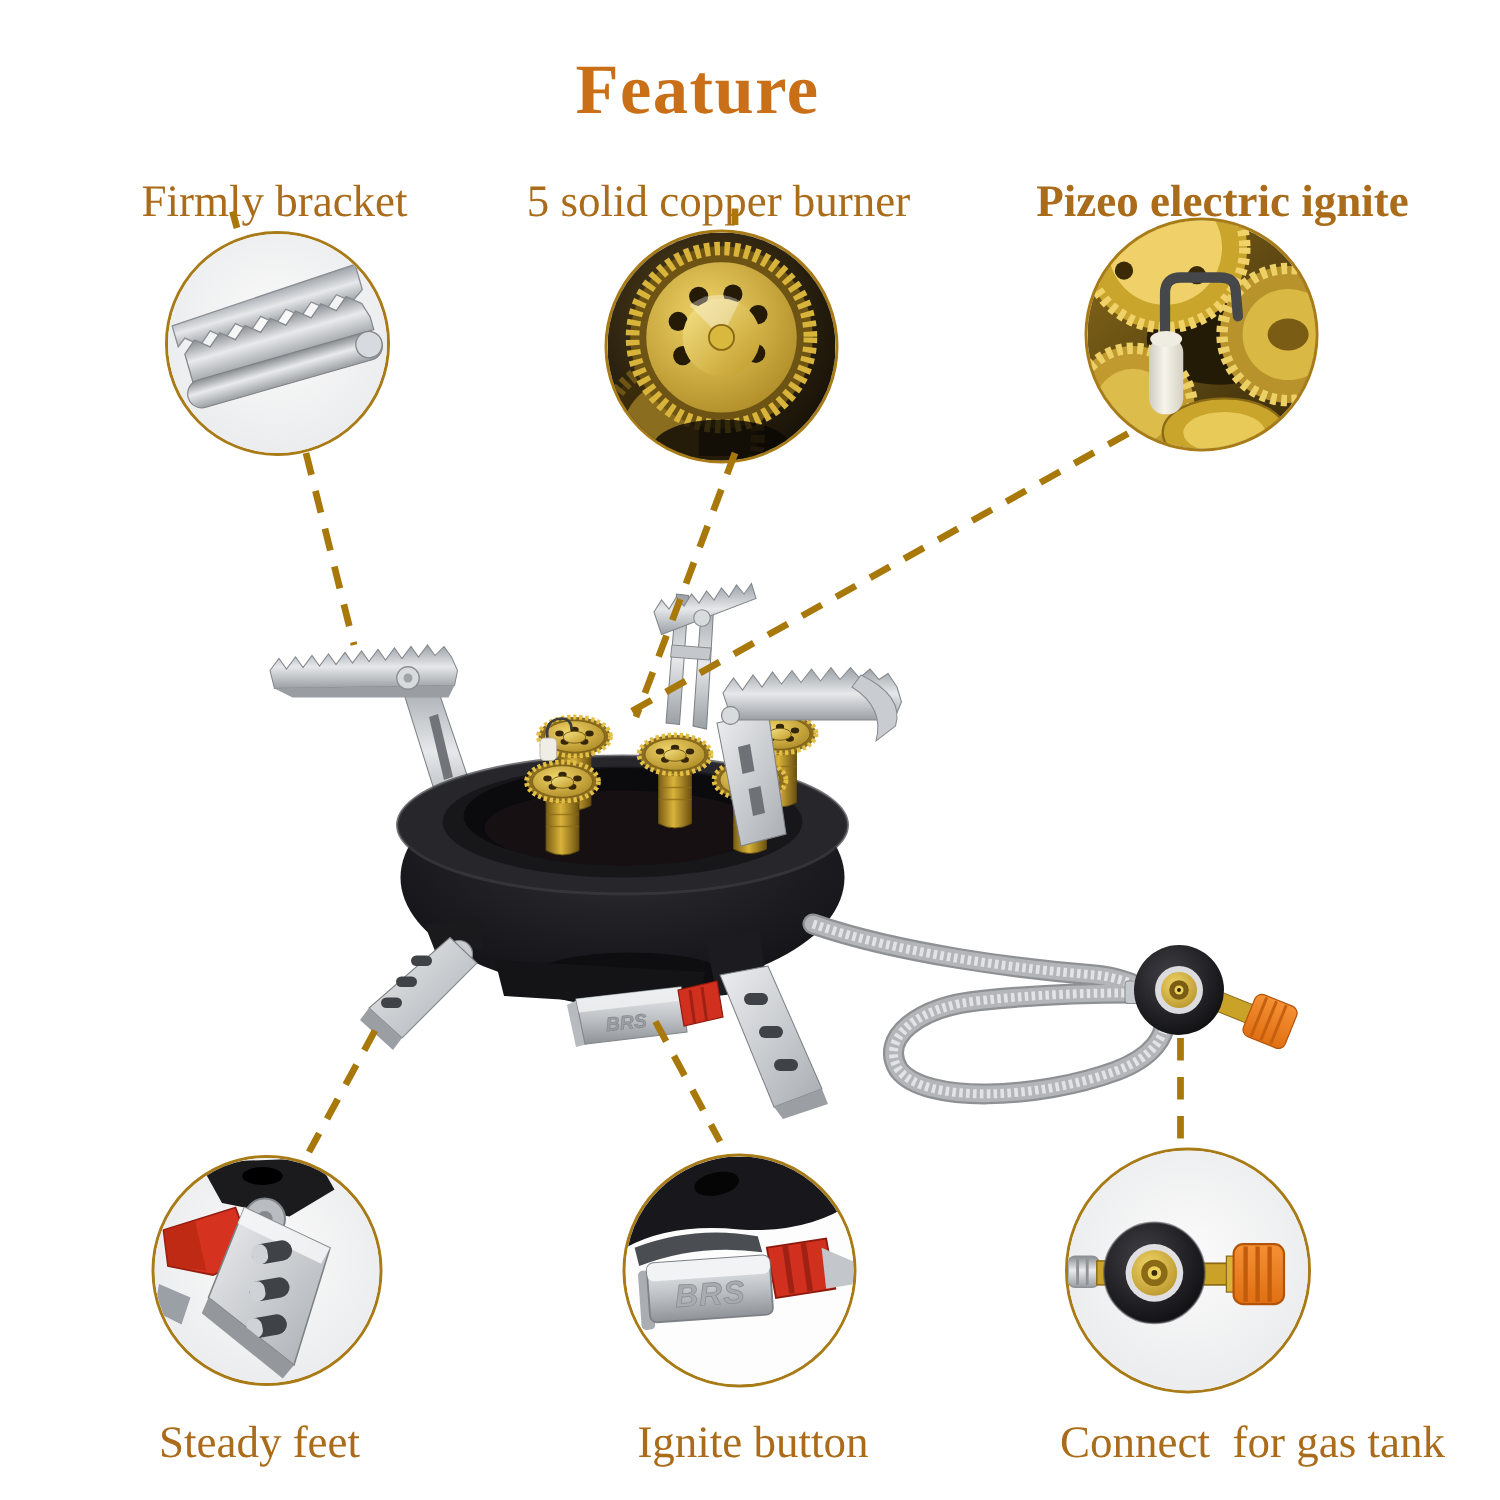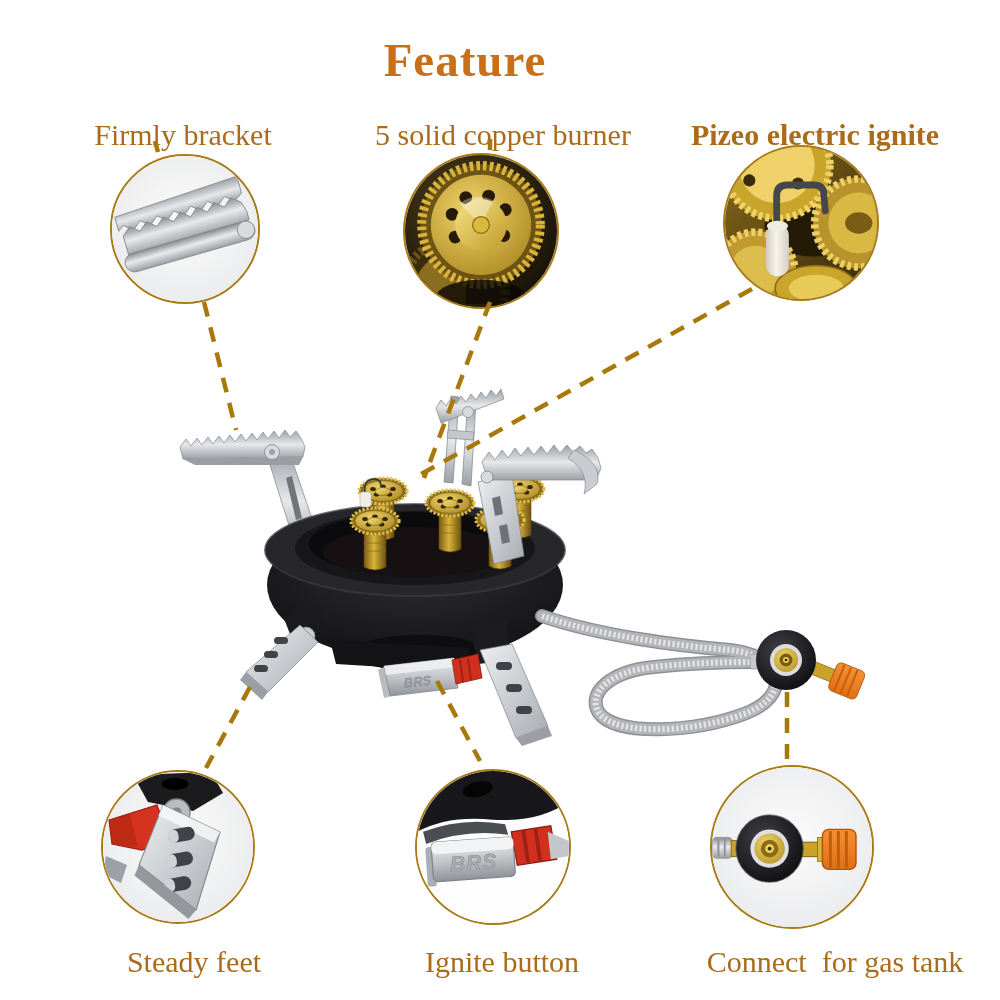--- a/index.html
+++ b/index.html
@@ -3,23 +3,23 @@
 <meta charset="utf-8">
 <style>
   html,body{margin:0;padding:0;background:#fff;}
   .canvas{position:relative;width:1000px;height:1000px;background:#ffffff;overflow:hidden;
           font-family:"Liberation Serif","DejaVu Serif",serif;}
   .page-title{position:absolute;left:0;top:2px;width:930px;text-align:center;
               font-size:47px;font-weight:bold;color:#c96f17;letter-spacing:1px;}
   .feature-label{position:absolute;width:300px;text-align:center;font-size:30px;
                  color:#aa6c1a;white-space:pre-wrap;margin-top:12px;}
   .lbl-tl{left:33px;top:106px;}
-  .lbl-tm{left:353px;top:106px;text-align:center;}
+  .lbl-tm{left:329px;top:106px;text-align:center;}
   .lbl-tr{left:665px;top:106px;font-weight:bold;}
-  .lbl-bl{left:44px;top:933px;}
+  .lbl-bl{left:23px;top:933px;}
   .lbl-bm{left:352px;top:933px;}
   .lbl-br{left:685px;top:933px;}
   .inset{position:absolute;border:2px solid #a87b16;border-radius:50%;overflow:hidden;
          background:#fff;z-index:2;}
   .inset svg{display:block;width:100%;height:100%;}
   .ins-tl{left:110px;top:154px;width:146px;height:146px;}
   .ins-tm{left:403px;top:153px;width:152px;height:152px;}
   .ins-tr{left:723px;top:145px;width:152px;height:152px;}
   .ins-bl{left:101px;top:770px;width:150px;height:150px;}
   .ins-bm{left:415px;top:769px;width:152px;height:152px;}

